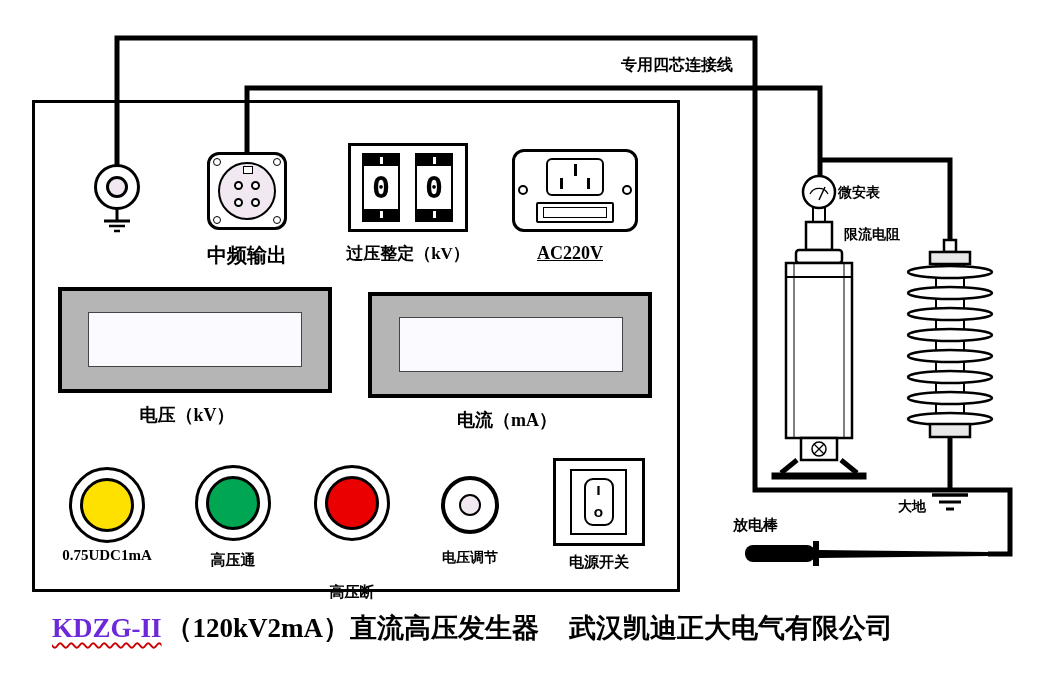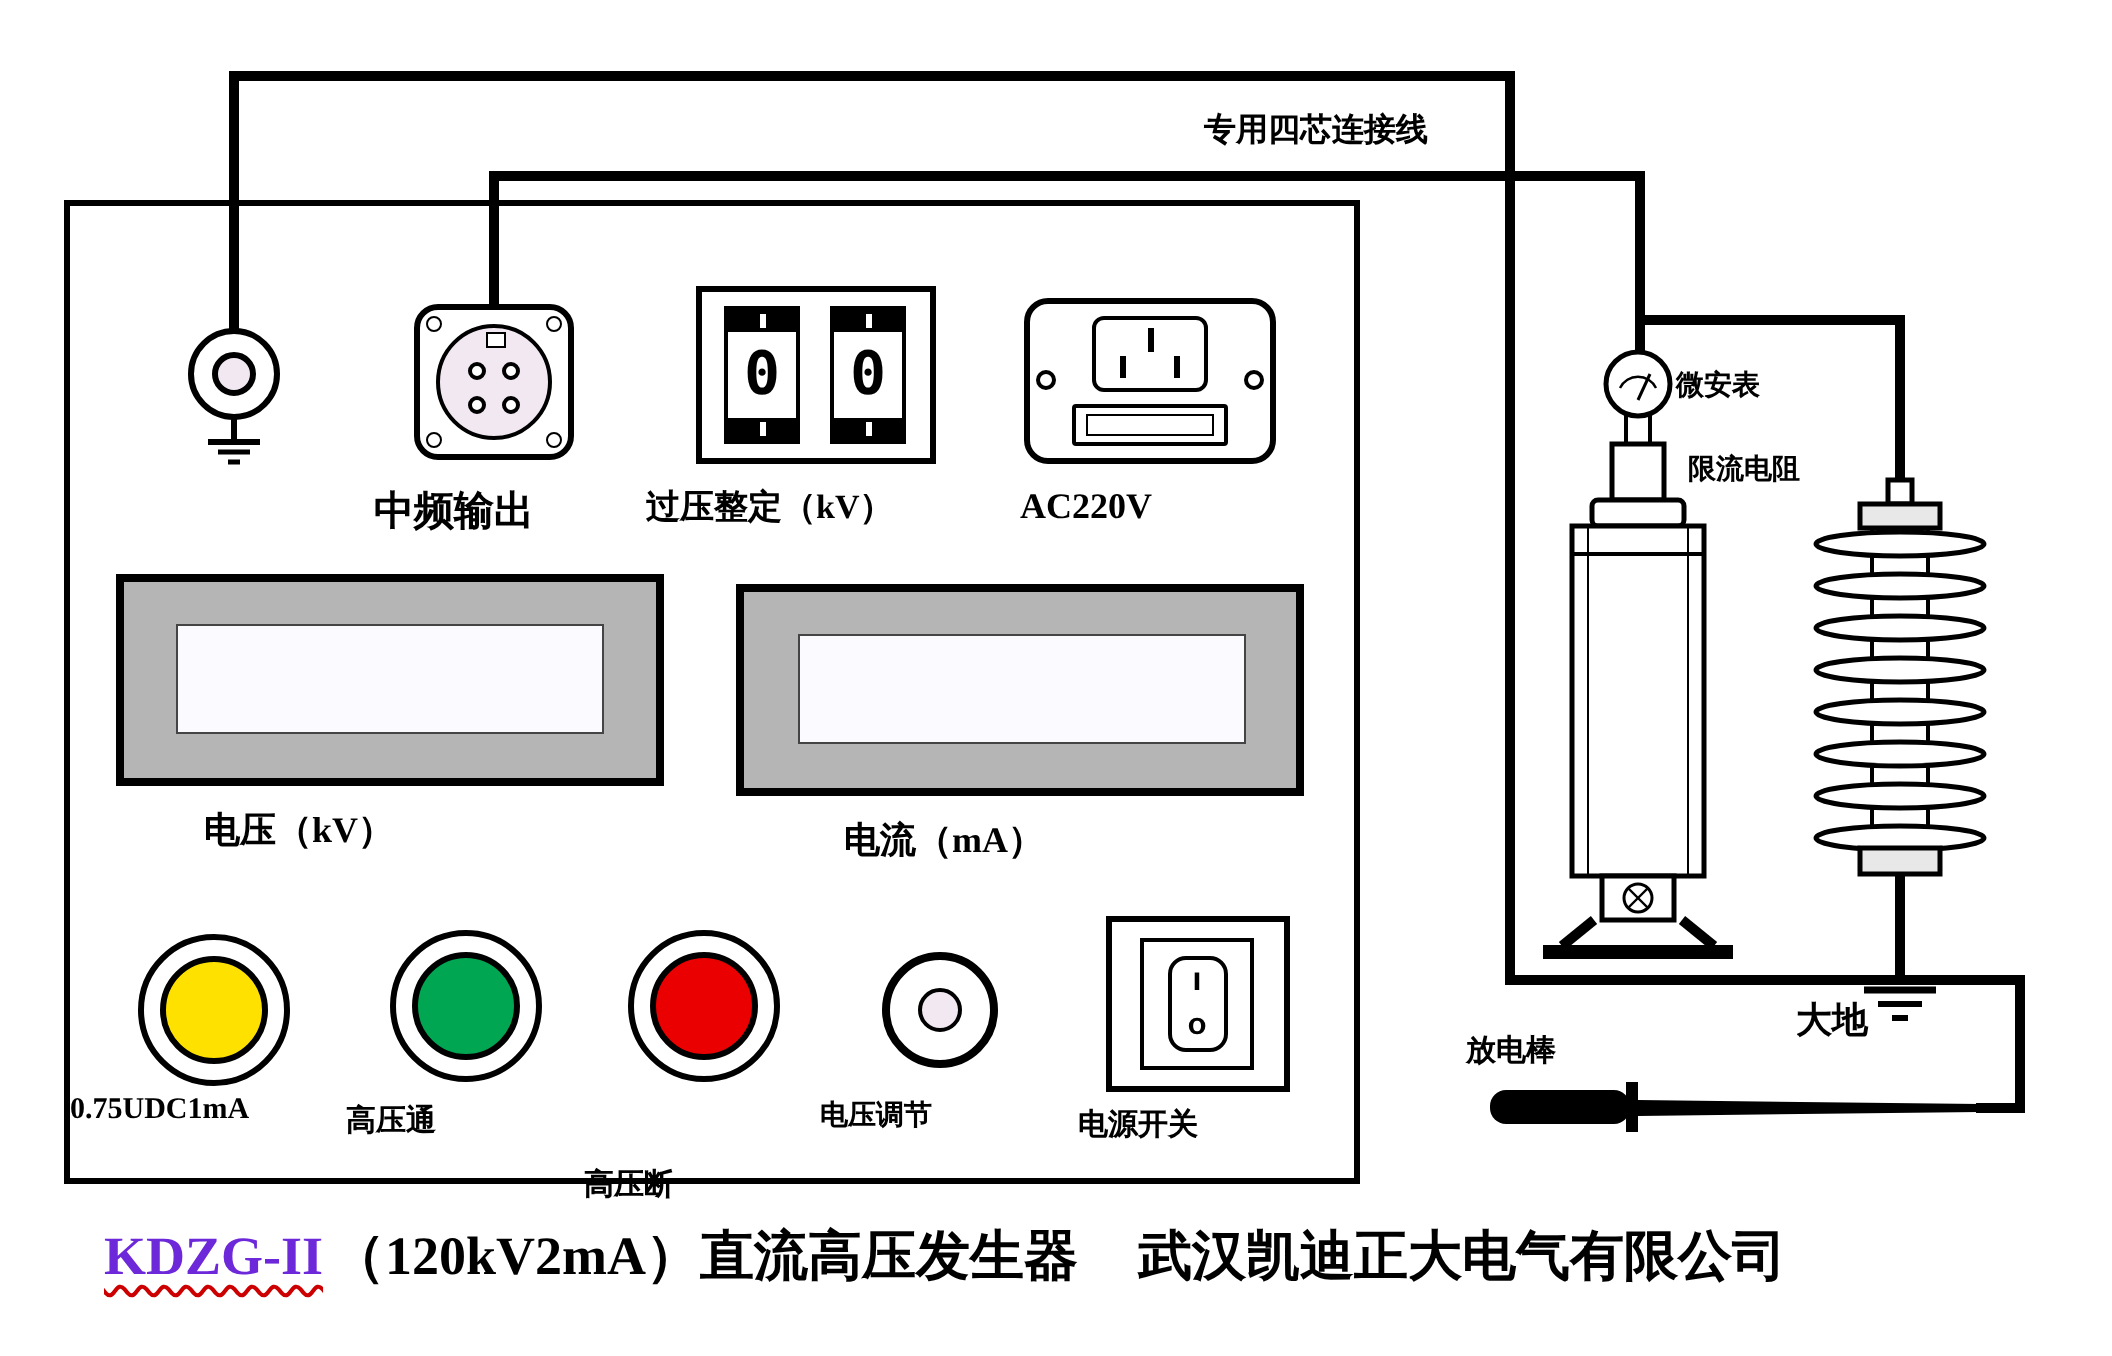--- a/index.html
+++ b/index.html
@@ -1,21 +1,21 @@
 <!DOCTYPE html>
 <html><head>
 <meta charset="utf-8">
 <style>
   html,body{margin:0;padding:0;background:#fff;}
   .canvas{position:relative;width:1056px;height:678px;background:#fff;overflow:hidden;
           font-family:"Liberation Serif",serif;color:#000;}
   .wires{position:absolute;left:0;top:0;z-index:10;pointer-events:none;}
   .panel{position:absolute;left:32px;top:100px;width:648px;height:492px;border:3px solid #000;
          background:#fff;z-index:1;box-sizing:border-box;}
-  .lbl{position:absolute;font-weight:bold;color:#000;z-index:5;text-align:left;}
+  .lbl{position:absolute;font-weight:bold;color:#000;z-index:5;text-align:center;}
   .lbl-left{text-align:left;}
 
   
   .gnd-terminal{position:absolute;left:59px;top:61px;width:46px;height:46px;border:3px solid #000;
     border-radius:50%;box-sizing:border-box;display:flex;align-items:center;justify-content:center;background:#fff;}
   .gnd-inner{width:22px;height:22px;border:3px solid #000;border-radius:50%;background:#f2e8f2;box-sizing:border-box;}
 
   
   .if-conn{position:absolute;left:172px;top:49px;width:80px;height:78px;border:3px solid #000;
     border-radius:12px;box-sizing:border-box;background:#fff;}
@@ -148,21 +148,21 @@
     <g>
       <rect x="745" y="545" width="70" height="17" rx="8" fill="#000"></rect>
       <rect x="813" y="541" width="6" height="25" fill="#000"></rect>
       <polygon points="819,550 990,552 990,556 819,558" fill="#000"></polygon>
     </g>
   </svg>
 
   <div class="lbl" style="left:602px;top:55px;width:150px;font-size:16px;">专用四芯连接线</div>
   <div class="lbl lbl-left" style="left:838px;top:184px;width:64px;font-size:14px;">微安表</div>
   <div class="lbl lbl-left" style="left:844px;top:226px;width:84px;font-size:14px;">限流电阻</div>
-  <div class="lbl lbl-left" style="left:898px;top:498px;width:44px;font-size:18px;">大地</div>
+  <div class="lbl lbl-left" style="left:898px;top:498px;width:44px;font-size:14px;">大地</div>
   <div class="lbl lbl-left" style="left:733px;top:516px;width:64px;font-size:15px;">放电棒</div>
 
   <div class="panel">
 
     <div class="gnd-terminal">
       <div class="gnd-inner"></div>
     </div>
 
     <div class="if-conn">
       <div class="screw-dot s1"></div>
@@ -206,21 +206,21 @@
       <div class="ac-screw asr"></div>
       <div class="iec">
         <div class="prong pr-c"></div>
         <div class="prong pr-l"></div>
         <div class="prong pr-r"></div>
       </div>
       <div class="fuse">
         <div class="fuse-inner"></div>
       </div>
     </div>
-    <div class="lbl" style="left:475px;top:140px;width:120px;font-size:18px;">AC220V</div>
+    <div class="lbl" style="left:475px;top:140px;width:120px;font-size:18px;text-decoration:underline;">AC220V</div>
 
     <div class="display d1">
       <div class="screen"></div>
     </div>
     <div class="lbl" style="left:67px;top:300px;width:170px;font-size:18px;">电压（kV）</div>
 
     <div class="display d2">
       <div class="screen"></div>
     </div>
     <div class="lbl" style="left:387px;top:305px;width:170px;font-size:18px;">电流（mA）</div>

